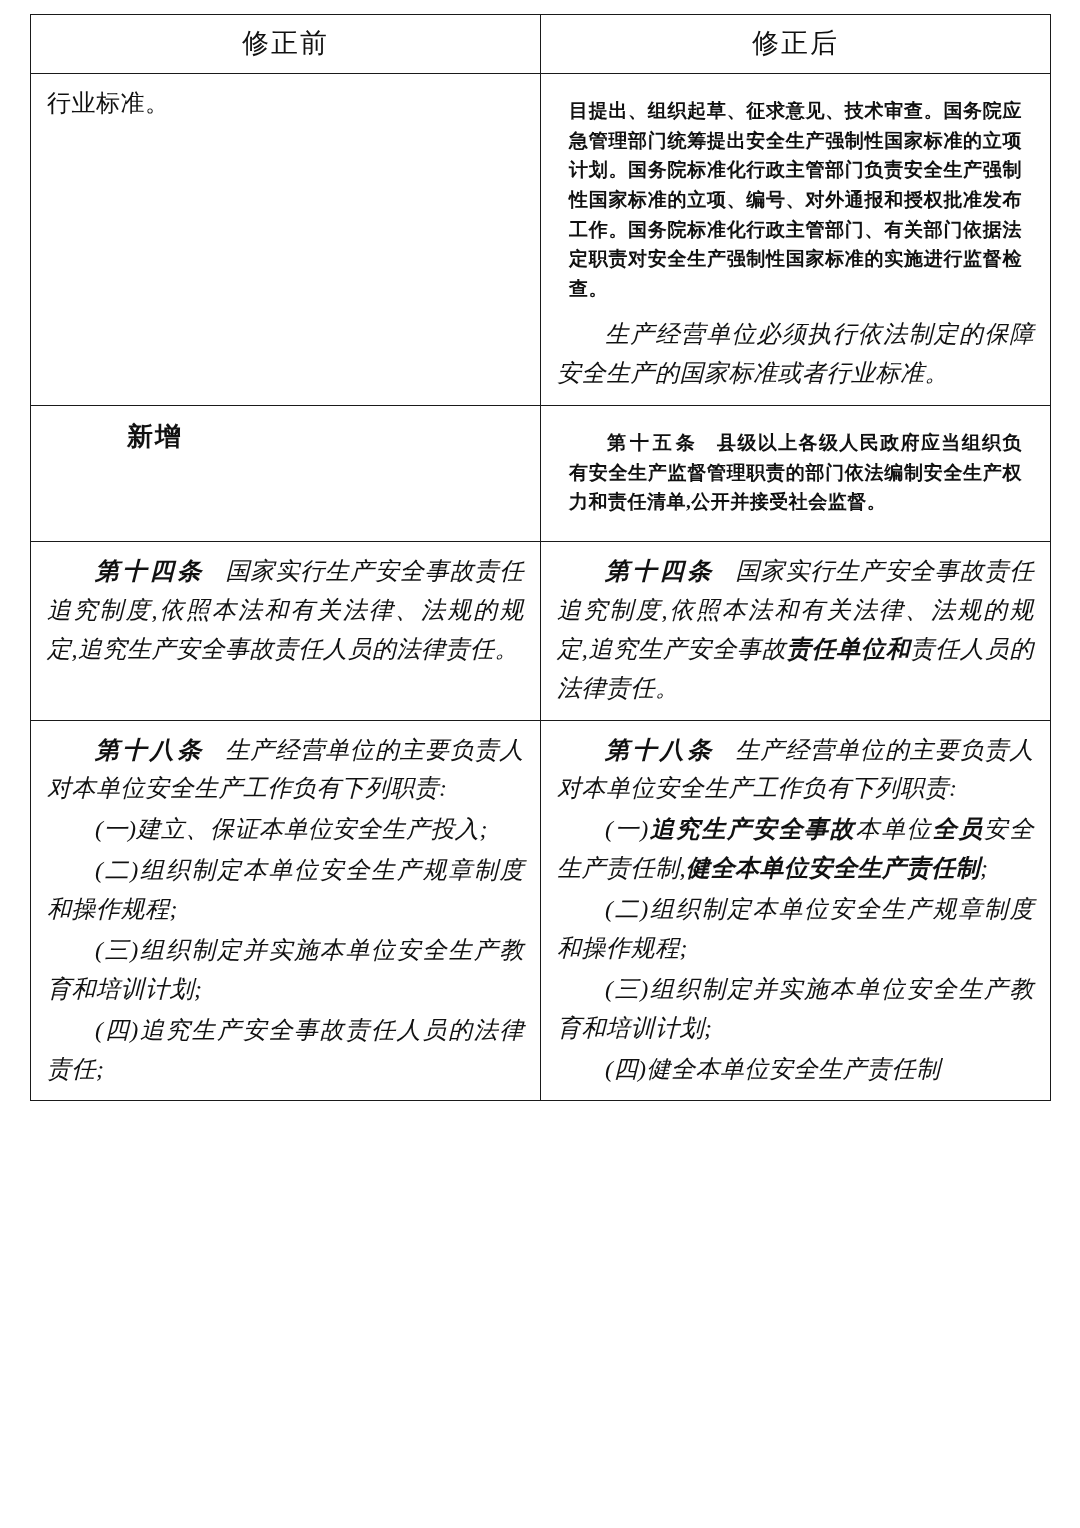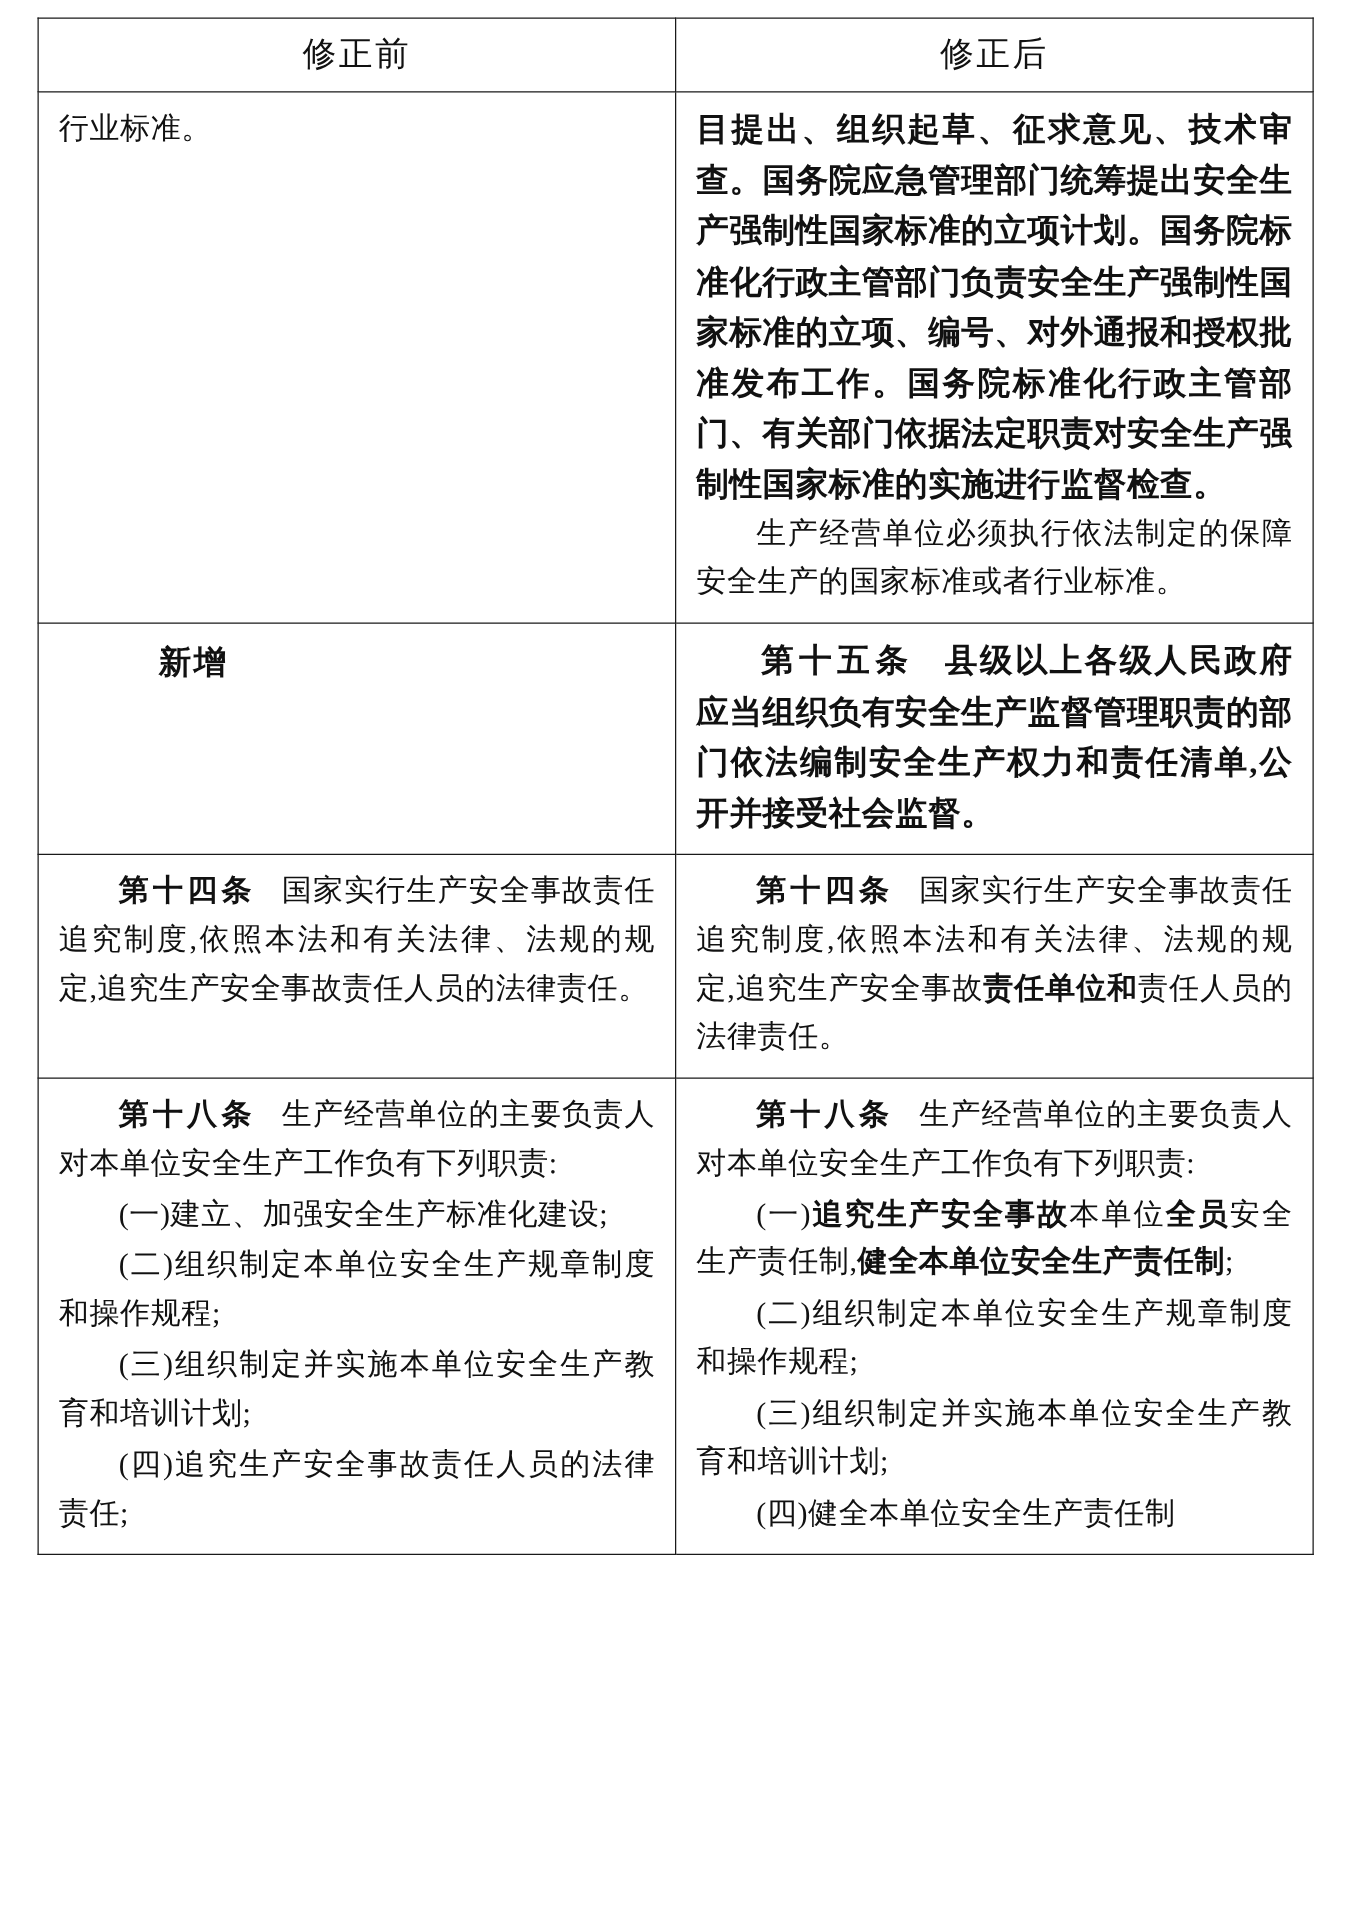--- a/index.html
+++ b/index.html
@@ -45,29 +45,29 @@
 
   .para {
     font-size: 24px;
     line-height: 1.62;
     letter-spacing: 0.5px;
     margin: 0;
     text-align: justify;
     text-justify: inter-ideograph;
   }
   .para + .para { margin-top: 2px; }
-  .indent { text-indent: 2em; }
+  .indent { text-indent: 2em; font-style: italic; }
 
   
   .hv {
     font-weight: bold;
-    font-size: 26px;
+    font-size: 19px;
     line-height: 1.56;
     letter-spacing: 0.5px;
-    margin: 0;
+    margin: 12px;
     text-align: justify;
     text-justify: inter-ideograph;
   }
 
   b.em { font-weight: bold; }
 
   .arttitle { font-weight: bold; letter-spacing: 3px; }
 
   .cell-new {
     font-size: 26px;
@@ -117,21 +117,21 @@
           <p class="para indent"><span class="arttitle">第十四条</span>&nbsp;&nbsp;&nbsp;<span>国家实行生产安全事故责任追究制度,依照本法和有关法律、法规的规定,追究生产安全事故责任人员的法律责任。</span></p>
         </td>
         <td>
           <p class="para indent"><span class="arttitle">第十四条</span>&nbsp;&nbsp;&nbsp;<span>国家实行生产安全事故责任追究制度,依照本法和有关法律、法规的规定,追究生产安全事故</span><b class="em">责任单位和</b><span>责任人员的法律责任。</span></p>
         </td>
       </tr>
 
       <tr>
         <td>
           <p class="para indent"><span class="arttitle">第十八条</span>&nbsp;&nbsp;&nbsp;<span>生产经营单位的主要负责人对本单位安全生产工作负有下列职责:</span></p>
-          <p class="para indent">(一)建立、加强安全生产标准化建设;</p>
+          <p class="para indent">(一)建立、保证本单位安全生产投入;</p>
           <p class="para indent">(二)组织制定本单位安全生产规章制度和操作规程;</p>
           <p class="para indent">(三)组织制定并实施本单位安全生产教育和培训计划;</p>
           <p class="para indent">(四)追究生产安全事故责任人员的法律责任;</p>
         </td>
         <td>
           <p class="para indent"><span class="arttitle">第十八条</span>&nbsp;&nbsp;&nbsp;<span>生产经营单位的主要负责人对本单位安全生产工作负有下列职责:</span></p>
           <p class="para indent"><span>(一)</span><b class="em">追究生产安全事故</b><span>本单位</span><b class="em">全员</b><span>安全生产责任制,</span><b class="em">健全本单位安全生产责任制</b><span>;</span></p>
           <p class="para indent">(二)组织制定本单位安全生产规章制度和操作规程;</p>
           <p class="para indent">(三)组织制定并实施本单位安全生产教育和培训计划;</p>
           <p class="para indent">(四)健全本单位安全生产责任制</p>

